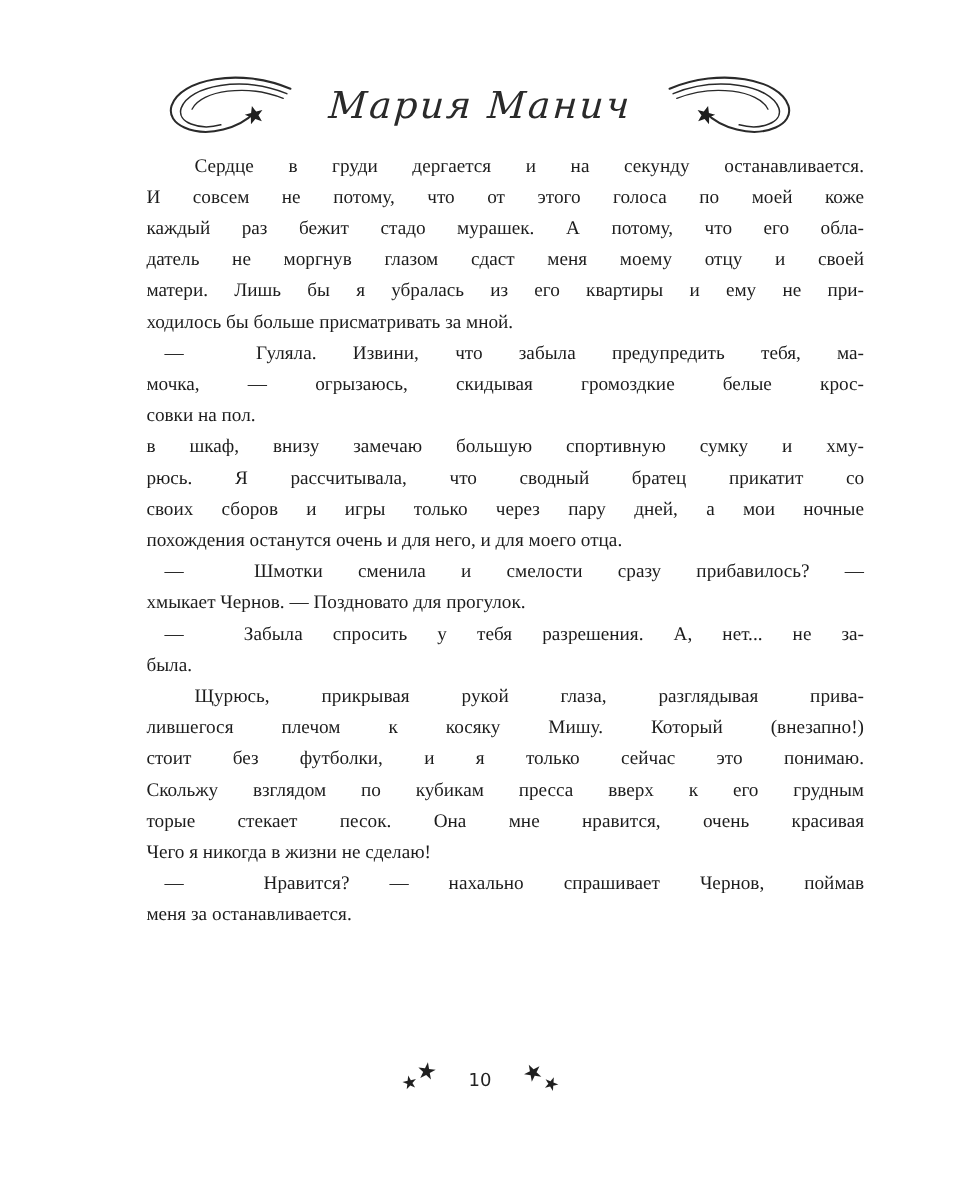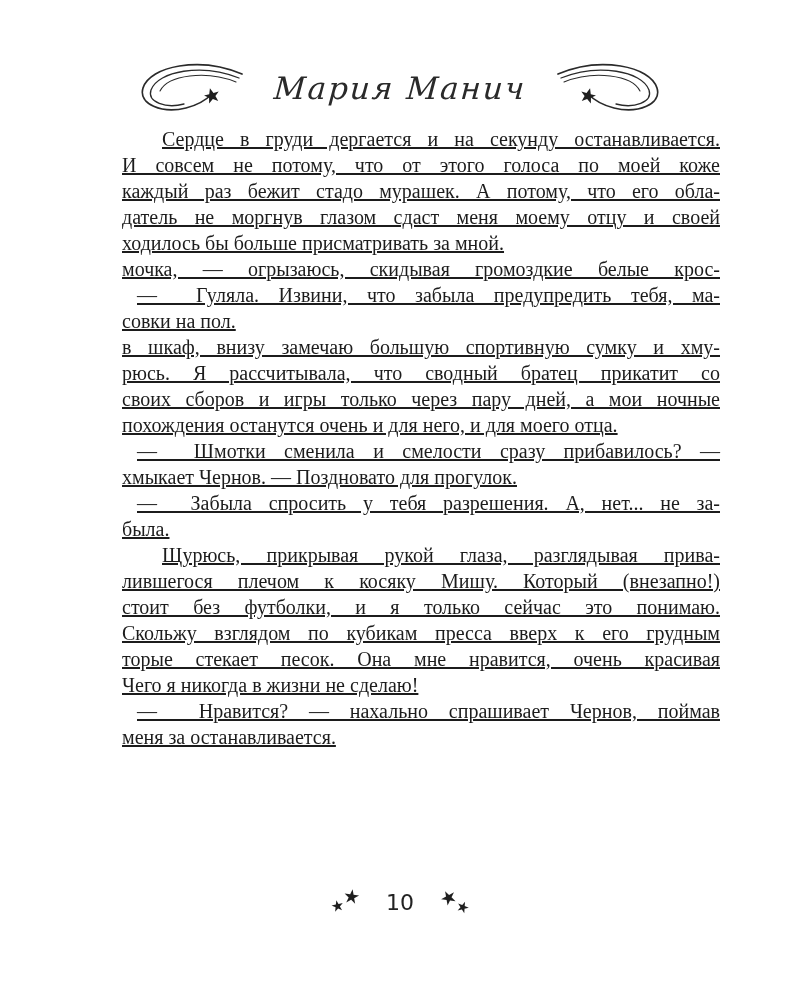--- a/index.html
+++ b/index.html
@@ -43,24 +43,23 @@
     color: #2a2a2a;
     white-space: nowrap;
     transform: skewX(-4deg);
   }
   
   .text-block {
     position: absolute;
     left: 122px;
     top: 126px;
     width: 598px;
-    font-size: 20px;
+    font-size: 16px;
     line-height: 26px;
     color: #1c1c1c;
-    text-decoration: underline;
   }
   .ln {
     text-align: justify;
     text-align-last: justify;
     white-space: normal;
   }
   .ln.last {
     text-align: left;
     text-align-last: left;
   }
@@ -85,21 +84,21 @@
   .star {
     display: inline-block;
     line-height: 1;
   }
   .s1 { font-size: 15px; transform: translateY(4px) rotate(-12deg); }
   .s2 { font-size: 19px; transform: translateY(-6px) rotate(8deg); margin-left: -1px; }
   .s3 { font-size: 19px; transform: translateY(-5px) rotate(-28deg); }
   .s4 { font-size: 15px; transform: translateY(5px) rotate(22deg); margin-left: -1px; }
   .page-number {
     font-family: "DejaVu Sans", "Liberation Sans", sans-serif;
-    font-size: 22px;
+    font-size: 15px;
     color: #222222;
     margin: 0 12px;
   }
 </style>
 </head>
 <body>
 
 <div class="page">
 
   <div class="header">
@@ -118,23 +117,24 @@
       <path d="M100,22 C70,10 32,15 24,31" stroke="#2a2a2a" stroke-width="1.1" fill="none" stroke-linecap="round"></path>
       <polygon transform="translate(76,36) rotate(-15)" points="0,-8 2.2,-2.5 7.6,-2.5 3.3,0.9 4.7,6.5 0,3.2 -4.7,6.5 -3.3,0.9 -7.6,-2.5 -2.2,-2.5" fill="#1f1f1f"></polygon>
     </svg>
   </div>
 
   <div class="text-block">
       <div class="ln first-normal">Сердце в груди дергается и на секунду останавливается.</div>
       <div class="ln">И совсем не потому, что от этого голоса по моей коже</div>
       <div class="ln">каждый раз бежит стадо мурашек. А потому, что его обла-</div>
       <div class="ln">датель не моргнув глазом сдаст меня моему отцу и своей</div>
+      <div class="ln">матери. Лишь бы я убралась из его квартиры и ему не при-</div>
       <div class="ln last">ходилось бы больше присматривать за мной.</div>
+      <div class="ln first-dialogue">—&nbsp; Гуляла. Извини, что забыла предупредить тебя, ма-</div>
       <div class="ln">мочка, — огрызаюсь, скидывая громоздкие белые крос-</div>
-      <div class="ln first-dialogue">—&nbsp; Гуляла. Извини, что забыла предупредить тебя, ма-</div>
       <div class="ln last">совки на пол.</div>
       <div class="ln">в шкаф, внизу замечаю большую спортивную сумку и хму-</div>
       <div class="ln">рюсь. Я рассчитывала, что сводный братец прикатит со</div>
       <div class="ln">своих сборов и игры только через пару дней, а мои ночные</div>
       <div class="ln last">похождения останутся очень и для него, и для моего отца.</div>
       <div class="ln first-dialogue">—&nbsp; Шмотки сменила и смелости сразу прибавилось? —</div>
       <div class="ln last">хмыкает Чернов. — Поздновато для прогулок.</div>
       <div class="ln first-dialogue">—&nbsp; Забыла спросить у тебя разрешения. А, нет... не за-</div>
       <div class="ln last">была.</div>
       <div class="ln first-normal">Щурюсь, прикрывая рукой глаза, разглядывая прива-</div>

